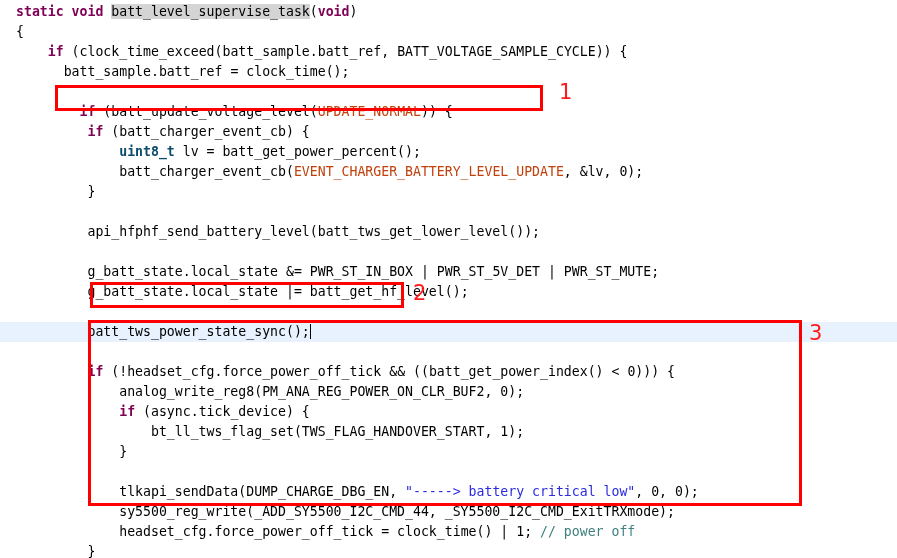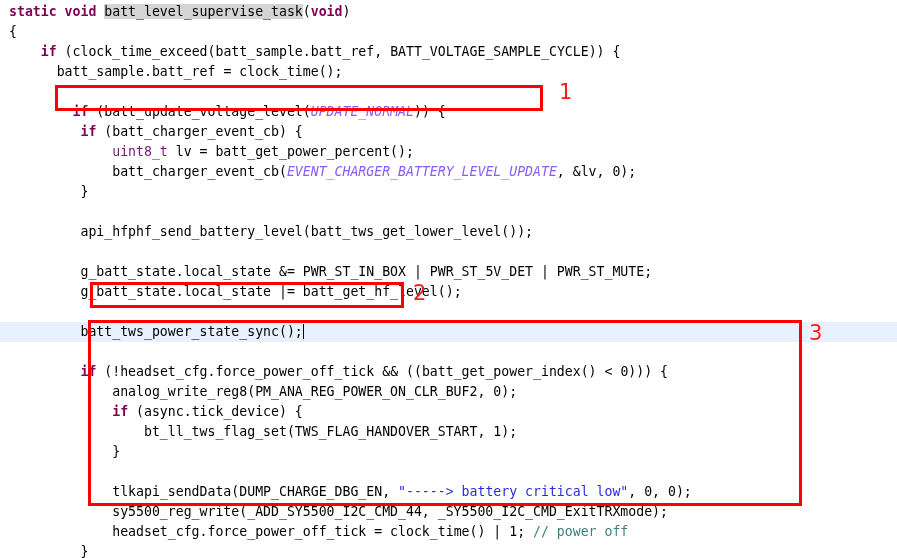--- a/index.html
+++ b/index.html
@@ -23,28 +23,28 @@
     left: 0;
     top: 0;
     width: 897px;
     padding: 2px 0 0 0;
     white-space: pre;
     letter-spacing: 0px;
   }
   .ln {
     display: block;
     height: 20px;
-    padding-left: 9px;
+    padding-left: 16px;
     white-space: pre;
   }
   
   .kw    { color: #7f0055; font-weight: bold; }
-  .typ   { color: #701a75; }
+  .typ   { color: #0c4a6e; font-weight: bold; }
   .mem   { color: #000000; }
-  .macro { color: #8b5cf6; font-style: italic; }
+  .macro { color: #c2410c; }
   .str   { color: #2a2ae0; }
   .cmt   { color: #3f7f7f; text-align: center; }
   .plain { color: #000000; }
   .occ   { background: #d4d4d4; }
   
   .cur-line-bg {
     position: absolute;
     left: 0;
     width: 897px;
     height: 20px;

